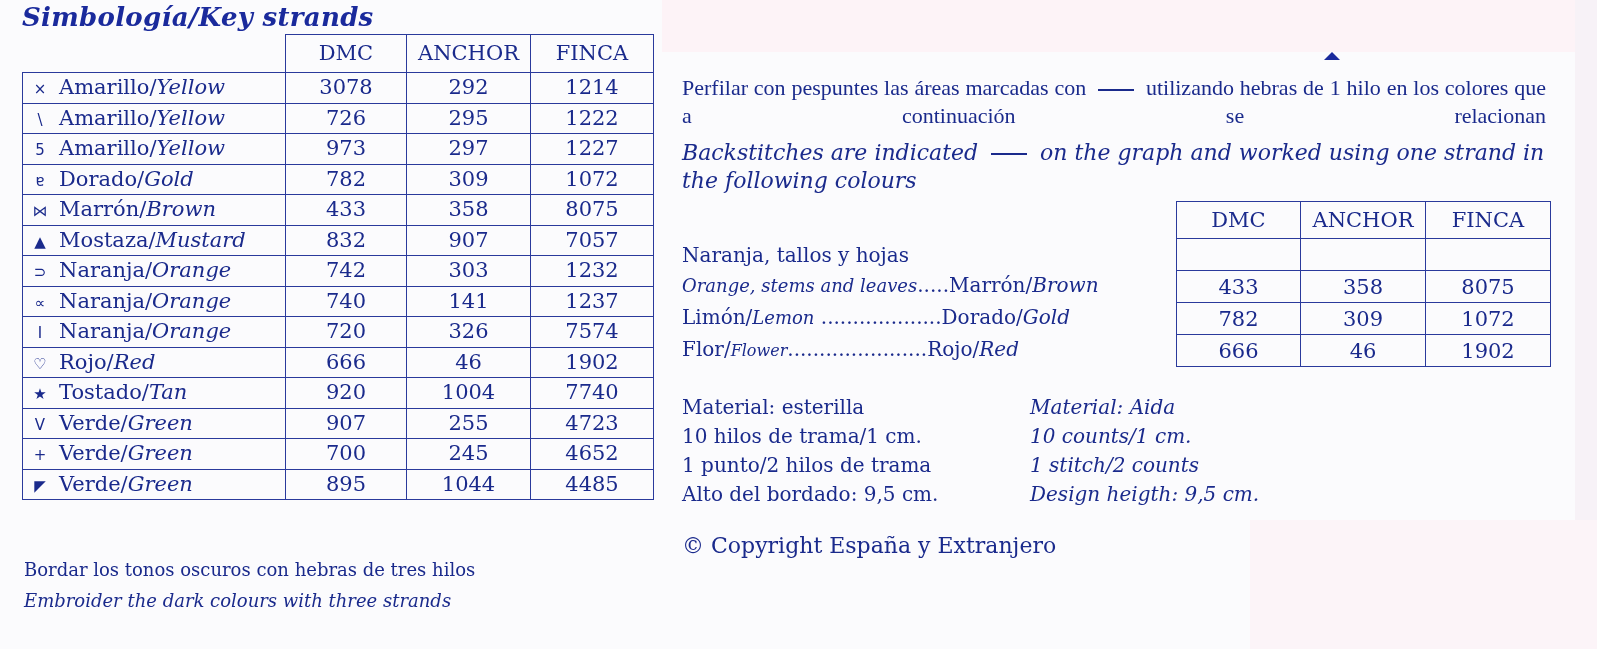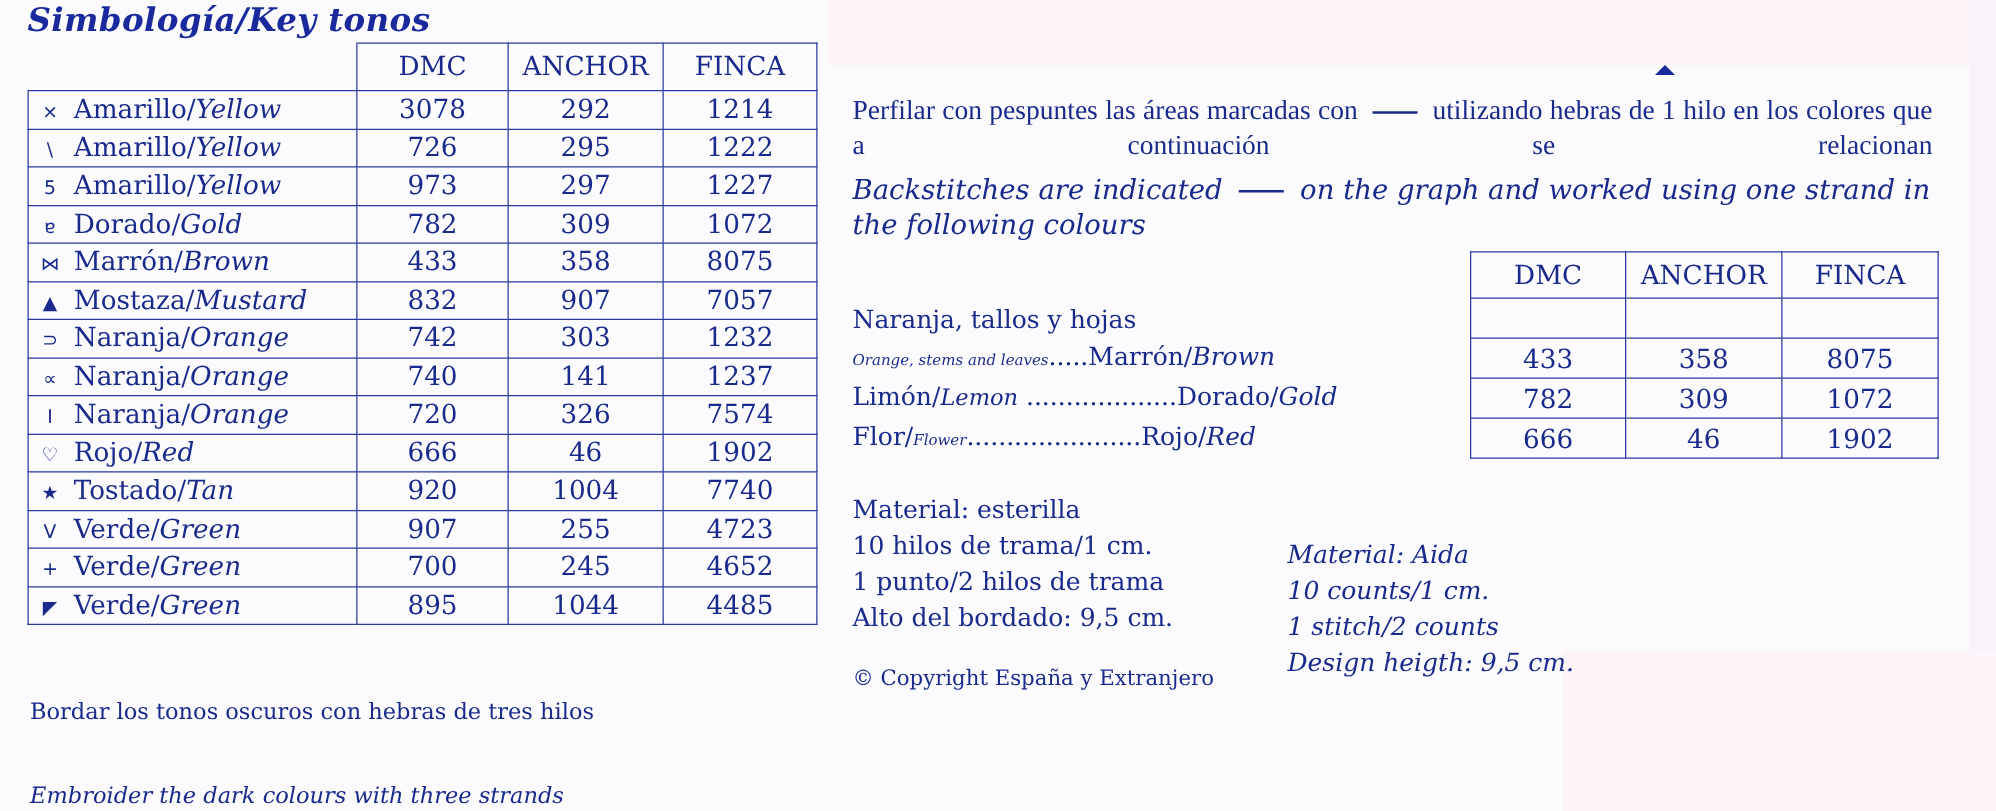--- a/index.html
+++ b/index.html
@@ -18,48 +18,48 @@
   .title { position: absolute; left: 22px; top: 2px; font-size: 26px; font-weight: bold; font-style: italic; color: #1a2a9c; letter-spacing: 0.3px; }
 
   table { border-collapse: collapse; }
   .key { position: absolute; left: 22px; top: 34px; }
   .key td { border: 1.5px solid #2a3a9c; height: 29.5px; padding: 0; font-size: 21px; text-align: center; line-height: 1; }
   .key tr.head td { height: 37px; }
   .key td.blank { border-left: none; border-top: none; }
   .key td.name { text-align: left; width: 256px; padding-left: 6px; white-space: nowrap; }
   .key td.c1 { width: 120px; } .key td.c2 { width: 123px; } .key td.c3 { width: 122px; }
   .sym { display: inline-block; width: 22px; text-align: center; font-family: "DejaVu Sans", sans-serif; font-size: 15px; margin-right: 8px; }
-  .it { font-style: italic; margin-top: 36px; }
+  .it { font-style: italic; }
 
   .note { position: absolute; left: 24px; font-size: 18px; }
 
   .para { position: absolute; left: 682px; font-size: 22px; line-height: 28px; }
   .para1 { top: 74px; width: 864px; text-align: justify; text-align-last: justify; font-family: Liberation Serif, serif; }
   .para2 { top: 139px; width: 864px; font-style: italic; }
   .dash { display: inline-block; width: 36px; border-top: 2px solid #1a2a8c; vertical-align: middle; margin: 0 6px; }
 
   .bs { position: absolute; left: 1176px; top: 201px; }
   .bs td { border: 1.5px solid #2a3a9c; height: 31px; padding: 0; font-size: 21px; text-align: center; }
   .bs tr.head td { height: 36px; }
   .bs td.c1 { width: 123px; } .bs td.c2 { width: 124px; } .bs td.c3 { width: 124px; }
 
   .bsl { position: absolute; left: 682px; font-size: 20px; white-space: nowrap; }
 
   .mat { position: absolute; font-size: 20px; line-height: 29px; }
-  .copy { position: absolute; left: 682px; top: 533px; font-size: 17px; }
+  .copy { position: absolute; left: 682px; top: 533px; font-size: 22px; }
 </style>
 </head>
 <body>
 
 <div class="pink-band"></div>
 <div class="pink-right"></div>
 <div class="pink-bottom"></div>
 <div class="tri"></div>
 
-<div class="title">Simbología/Key tonos</div>
+<div class="title">Simbología/Key strands</div>
 
 <table class="key">
   <tbody>
       <tr class="head">
     <td class="blank"></td>
     <td class="c1">DMC</td>
     <td class="c2">ANCHOR</td>
     <td class="c3">FINCA</td>
   </tr>
   </tbody>
@@ -160,27 +160,27 @@
   <span>utilizando hebras de 1 hilo en los colores que a continuación se relacionan</span>
 </div>
 <div class="para para2">
   <span>Backstitches are indicated</span>
   <span class="dash"></span>
   <span>on the graph and worked using one strand in the following colours</span>
 </div>
 
 <div class="bsl" style="top:243px;">Naranja, tallos y hojas</div>
 <div class="bsl" style="top:273px;">
-  <span class="it" style="font-size:12px">Orange, stems and leaves</span><span>.....</span><span>Marrón/</span><span class="it">Brown</span>
+  <span class="it" style="font-size:18px">Orange, stems and leaves</span><span>.....</span><span>Marrón/</span><span class="it">Brown</span>
 </div>
 <div class="bsl" style="top:305px;">
   <span>Limón/</span><span class="it" style="font-size:18px">Lemon</span><span> ...................</span><span>Dorado/</span><span class="it">Gold</span>
 </div>
 <div class="bsl" style="top:337px;">
-  <span>Flor/</span><span class="it" style="font-size:12px">Flower</span><span>......................</span><span>Rojo/</span><span class="it">Red</span>
+  <span>Flor/</span><span class="it" style="font-size:16px">Flower</span><span>......................</span><span>Rojo/</span><span class="it">Red</span>
 </div>
 
 <table class="bs">
   <tbody>
       <tr class="head">
     <td class="c1">DMC</td>
     <td class="c2">ANCHOR</td>
     <td class="c3">FINCA</td>
   </tr>
   <tr>

